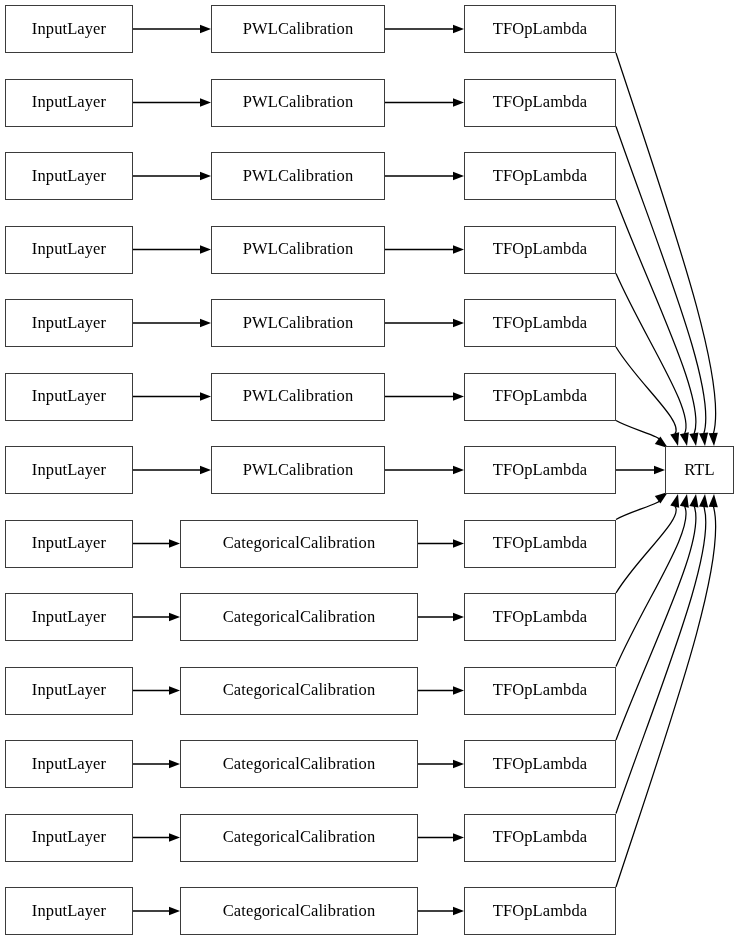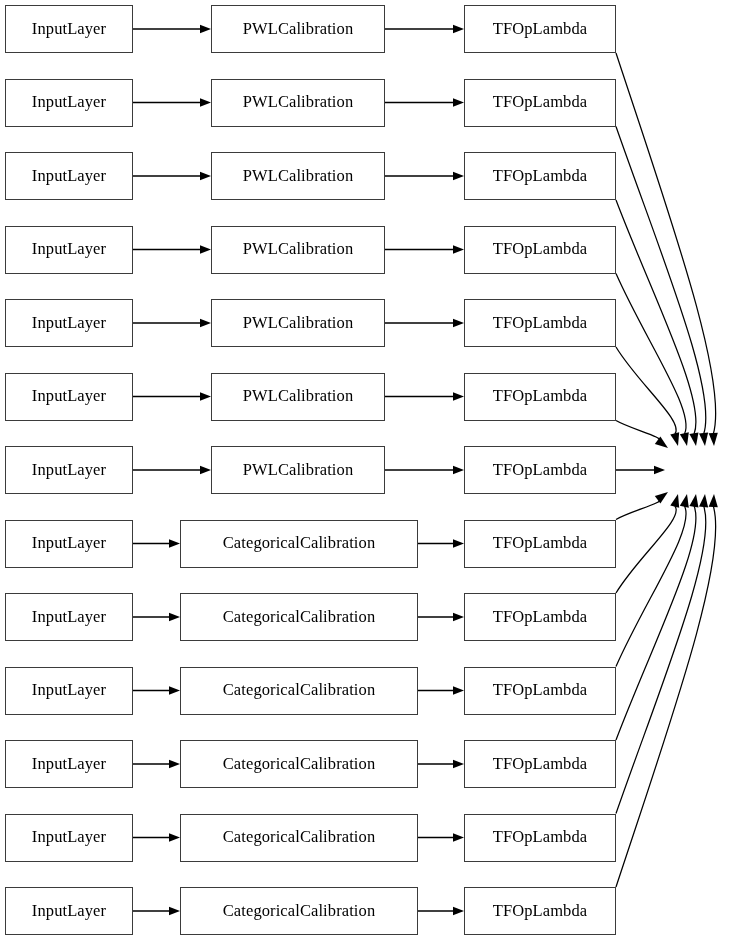--- a/index.html
+++ b/index.html
@@ -244,13 +244,16 @@
     </div>
     <div class="node" style="left: 5px; top: 887px; width: 128px; height: 48px;">
       <span class="node-label">InputLayer</span>
     </div>
     <div class="node" style="left: 180px; top: 887px; width: 238px; height: 48px;">
       <span class="node-label">CategoricalCalibration</span>
     </div>
     <div class="node" style="left: 464px; top: 887px; width: 152px; height: 48px;">
       <span class="node-label">TFOpLambda</span>
     </div>
+    <div class="node" style="left: 665px; top: 446px; width: 69px; height: 48px;">
+      <span class="node-label">RTL</span>
+    </div>
   </div>
 
 </body></html>

